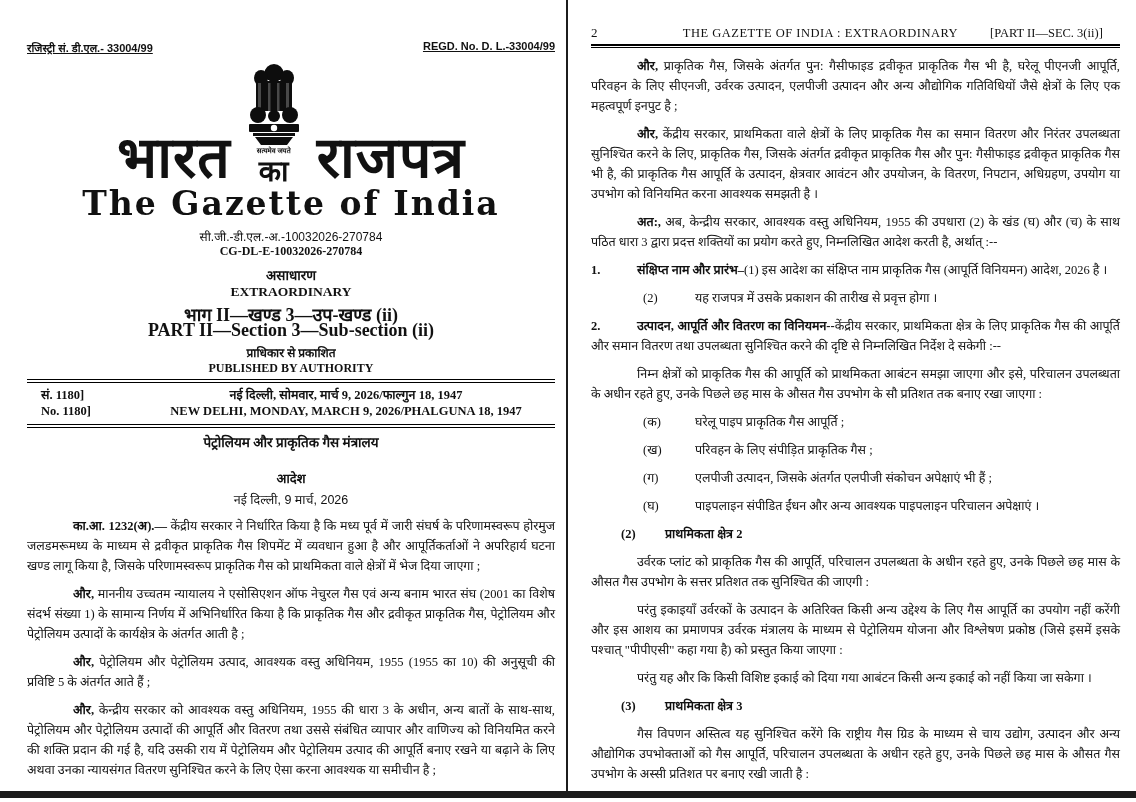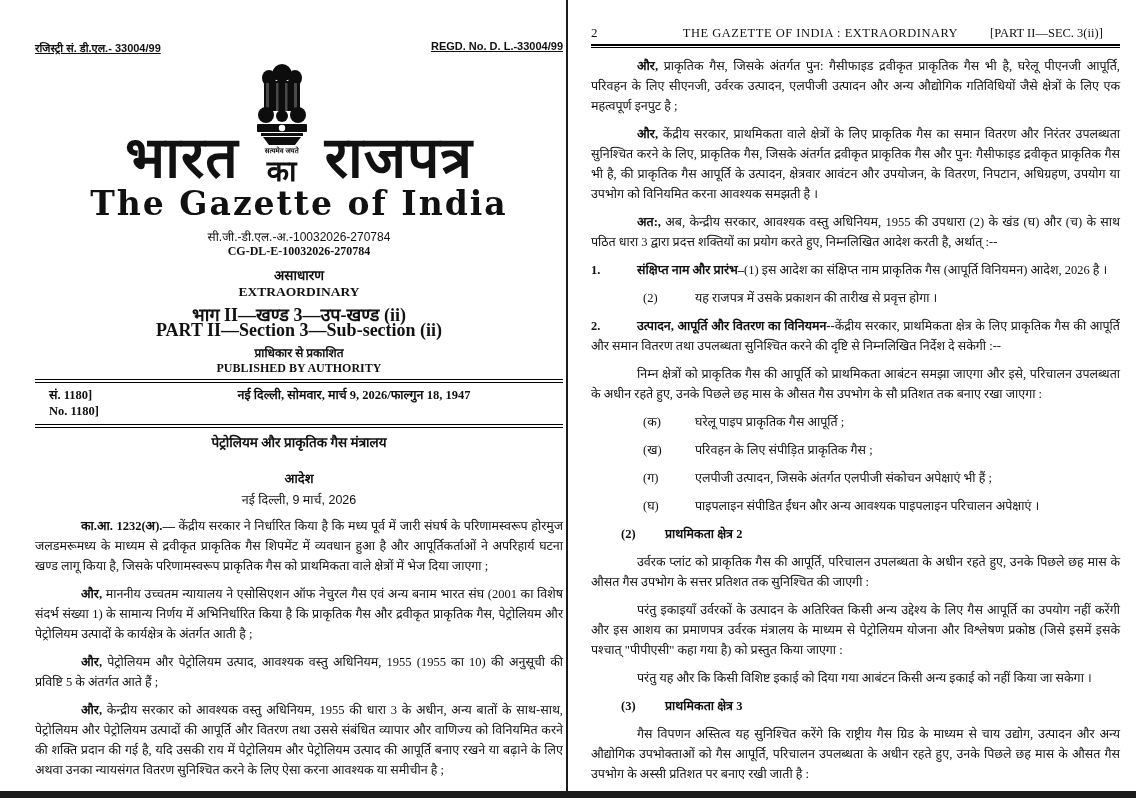--- a/index.html
+++ b/index.html
@@ -4,21 +4,21 @@
 <style>
   * { margin:0; padding:0; box-sizing:border-box; }
   html,body { width:1136px; height:802px; background:#ffffff; overflow:hidden; }
   body { font-family:"Liberation Serif","DejaVu Serif",serif; color:#111; }
 
   .canvas { position:relative; width:1136px; height:802px; background:#fff; }
   .divider { position:absolute; left:566px; top:0; width:2px; height:792px; background:#1c1c1c; }
   .bottom-bar { position:absolute; left:0; top:791px; width:1136px; height:7px; background:#1b1b1b; }
 
   .page { position:absolute; top:0; height:791px; overflow:hidden; background:#fff; }
-  .page-left  { left:16px;    width:566px; padding:0 19px; }
+  .page-left  { left:8px;    width:566px; padding:0 19px; }
   .page-right { left:568px; width:568px; padding:0 16px 0 23px; }
   .u { text-decoration:underline; }
 
   
   .reg-row { display:flex; justify-content:space-between; margin-top:40px;
              font-size:11px; font-weight:bold; font-family:"Liberation Sans",sans-serif; }
 
   .masthead { display:flex; justify-content:center; align-items:flex-end; margin-top:8px; }
   .mh-dev { font-size:57px; line-height:1.0; font-weight:bold; letter-spacing:1px; }
   .mh-center { display:flex; flex-direction:column; align-items:center; margin:0 12px; }
@@ -139,20 +139,21 @@
       <div>PUBLISHED BY AUTHORITY</div>
     </div>
 
     <div class="issue-box">
       <div class="issue-row">
         <span class="issue-no">सं.  1180]</span>
         <span class="issue-date">नई दिल्ली, सोमवार, मार्च 9, 2026/फाल्गुन 18, 1947</span>
       </div>
       <div class="issue-row">
         <span class="issue-no">No. 1180]</span>
+        <span class="issue-date">NEW DELHI, MONDAY, MARCH 9, 2026/PHALGUNA 18, 1947</span>
       </div>
     </div>
 
     <div class="ministry">पेट्रोलियम और प्राकृतिक गैस मंत्रालय</div>
     <div class="order-h">आदेश</div>
     <div class="place-date">नई दिल्ली, 9 मार्च, 2026</div>
 
     <p class="body ind"><b>का.आ. 1232(अ).—</b><span> केंद्रीय सरकार ने निर्धारित किया है कि मध्य पूर्व में जारी संघर्ष के परिणामस्वरूप होरमुज जलडमरूमध्य के माध्यम से द्रवीकृत प्राकृतिक गैस शिपमेंट में व्यवधान हुआ है और आपूर्तिकर्ताओं ने अपरिहार्य घटना खण्ड लागू किया है, जिसके परिणामस्वरूप प्राकृतिक गैस को प्राथमिकता वाले क्षेत्रों में भेज दिया जाएगा ;</span></p>
     <p class="body ind"><b>और,</b><span> माननीय उच्चतम न्यायालय ने एसोसिएशन ऑफ नेचुरल गैस एवं अन्य बनाम भारत संघ (2001 का विशेष संदर्भ संख्या 1) के सामान्य निर्णय में अभिनिर्धारित किया है कि प्राकृतिक गैस और द्रवीकृत प्राकृतिक गैस, पेट्रोलियम और पेट्रोलियम उत्पादों के कार्यक्षेत्र के अंतर्गत आती है ;</span></p>
     <p class="body ind"><b>और,</b><span> पेट्रोलियम और पेट्रोलियम उत्पाद, आवश्यक वस्तु अधिनियम, 1955 (1955 का 10) की अनुसूची की प्रविष्टि 5 के अंतर्गत आते हैं ;</span></p>

